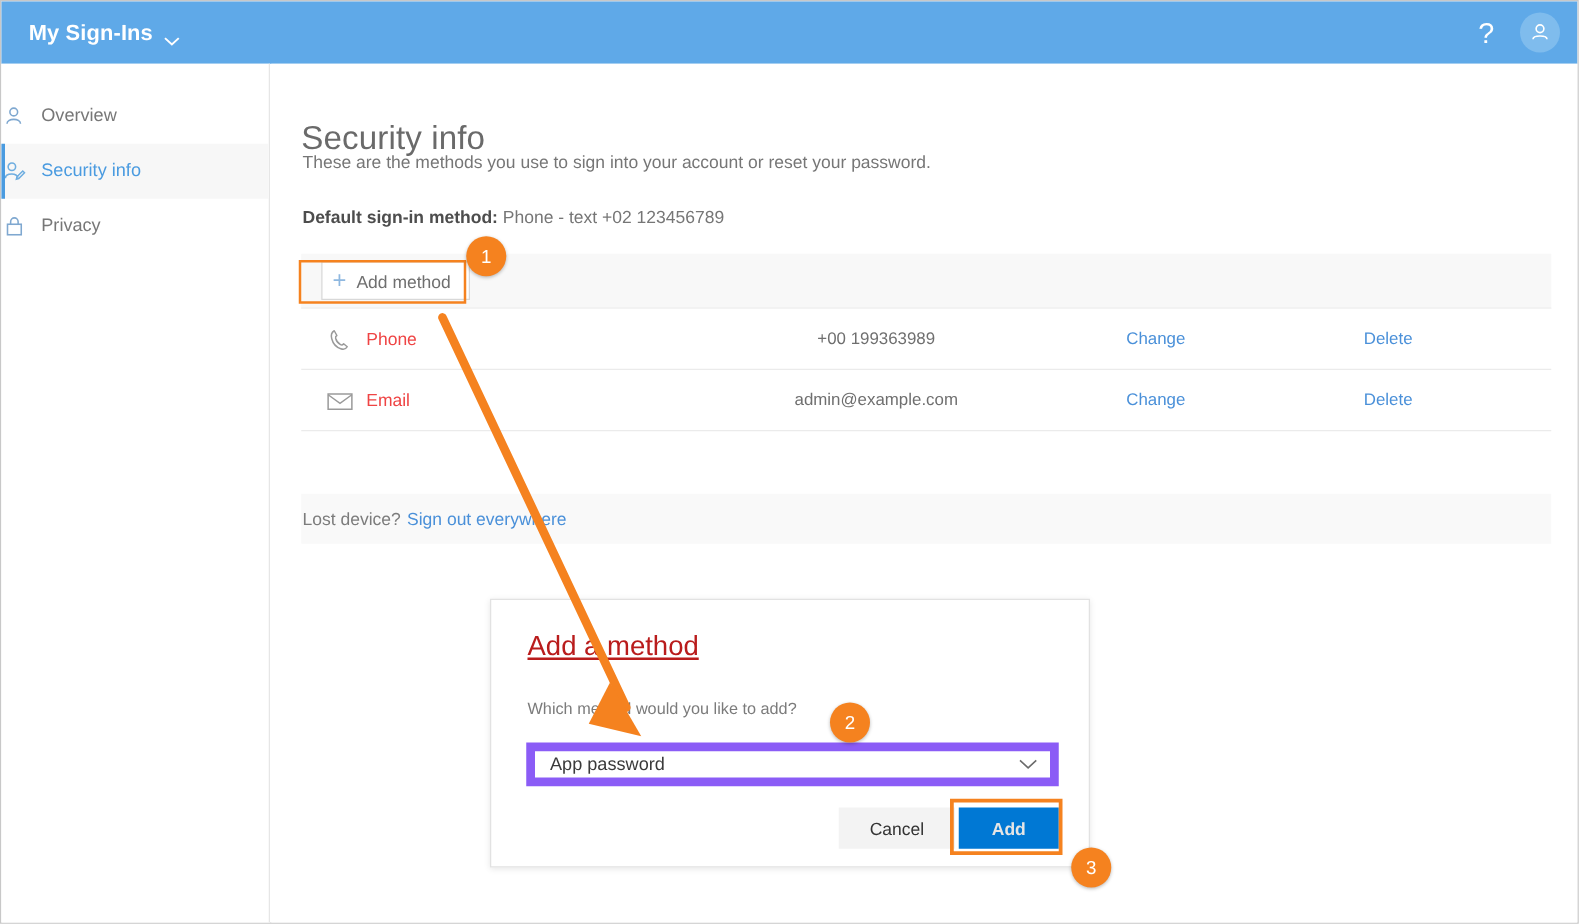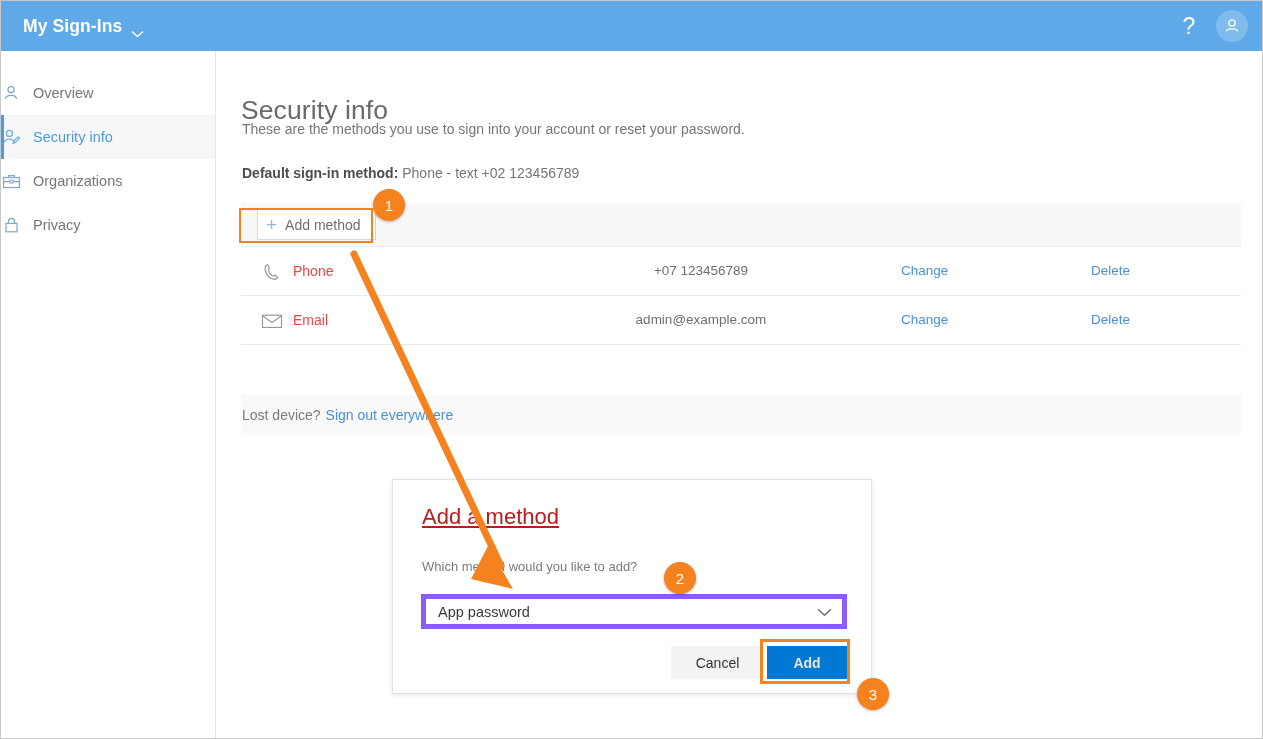--- a/index.html
+++ b/index.html
@@ -230,21 +230,21 @@
   }
   #modal-question {
     position: absolute;
     left: 29px; top: 79px;
     font-size: 13px; color: #7b7b7b;
   }
   #method-select {
     position: absolute;
     left: 28px; top: 114px;
     width: 426px; height: 35px;
-    border: 5px solid #8b5cf6;
+    border: 7px solid #8b5cf6;
     background: #ffffff;
     display: flex;
     align-items: center;
     padding: 0 10px 0 12px;
     cursor: pointer;
   }
   #method-select .sel-val { font-size: 14.5px; color: #3a3a3a; }
   #method-select .sel-chev { margin-left: auto; }
   #cancel-btn {
     position: absolute;
@@ -338,31 +338,20 @@
       <span class="nav-ico">
         <svg width="19" height="18" viewBox="0 0 19 18">
           <circle cx="7.5" cy="5.4" r="3" fill="none" stroke="#6FAEE0" stroke-width="1.25"></circle>
           <path d="M2.3 14.6 C2.3 10.2 12.3 10.2 12.3 14.2" fill="none" stroke="#6FAEE0" stroke-width="1.25"></path>
           <path d="M11.6 13.4 L16.2 8.8 L17.6 10.2 L13 14.8 L11.1 15.3 Z" fill="none" stroke="#6FAEE0" stroke-width="1.2"></path>
         </svg>
       </span>
       <span>Security info</span>
     </div>
 
-    <div class="nav-item">
-      <span class="nav-ico">
-        <svg width="19" height="17" viewBox="0 0 19 17">
-          <rect x="1.6" y="4.5" width="15.8" height="10" fill="none" stroke="#7FA8D0" stroke-width="1.25"></rect>
-          <path d="M6.6 4.5 V2.6 H12.4 V4.5" fill="none" stroke="#7FA8D0" stroke-width="1.25"></path>
-          <path d="M1.6 8.6 H17.4" stroke="#7FA8D0" stroke-width="1.25"></path>
-          <rect x="7.8" y="7.2" width="3.4" height="2.8" fill="#ffffff" stroke="#7FA8D0" stroke-width="1.1"></rect>
-        </svg>
-      </span>
-      <span>Organizations</span>
-    </div>
 
 
     <div class="nav-item">
       <span class="nav-ico">
         <svg width="17" height="18" viewBox="0 0 17 18">
           <rect x="3" y="7.4" width="11" height="8.4" fill="none" stroke="#7FA8D0" stroke-width="1.25"></rect>
           <path d="M5.5 7.4 V5.3 A3 3 0 0 1 11.5 5.3 V7.4" fill="none" stroke="#7FA8D0" stroke-width="1.25"></path>
         </svg>
       </span>
       <span>Privacy</span>
@@ -386,21 +375,21 @@
       </div>
     </div>
 
     <div class="method-row" style="top:196px;">
       <span class="m-ico">
         <svg width="20" height="20" viewBox="0 0 20 20">
           <path d="M5.4 2.6 C3.6 3.6 2.6 6.0 3.4 9.0 C4.3 12.6 7.1 15.8 10.6 17.0 C13.0 17.8 14.9 17.0 15.8 15.4 L12.9 13.0 C12.2 13.9 11.3 14.2 10.4 13.7 C8.6 12.7 7.0 10.6 6.5 8.6 C6.3 7.7 6.6 6.9 7.5 6.4 Z" fill="none" stroke="#9a9a9a" stroke-width="1.2" stroke-linejoin="round"></path>
         </svg>
       </span>
       <span class="m-name">Phone</span>
-      <span class="m-value">+07 123456789</span>
+      <span class="m-value">+00 199363989</span>
       <span class="m-change">Change</span>
       <span class="m-delete">Delete</span>
     </div>
 
     <div class="method-row" style="top:245px;">
       <span class="m-ico">
         <svg width="22" height="18" viewBox="0 0 22 18">
           <rect x="1.5" y="3.2" width="19" height="12.2" fill="none" stroke="#9a9a9a" stroke-width="1.2"></rect>
           <path d="M1.5 3.8 L11 10.6 L20.5 3.8" fill="none" stroke="#9a9a9a" stroke-width="1.2"></path>
         </svg>

